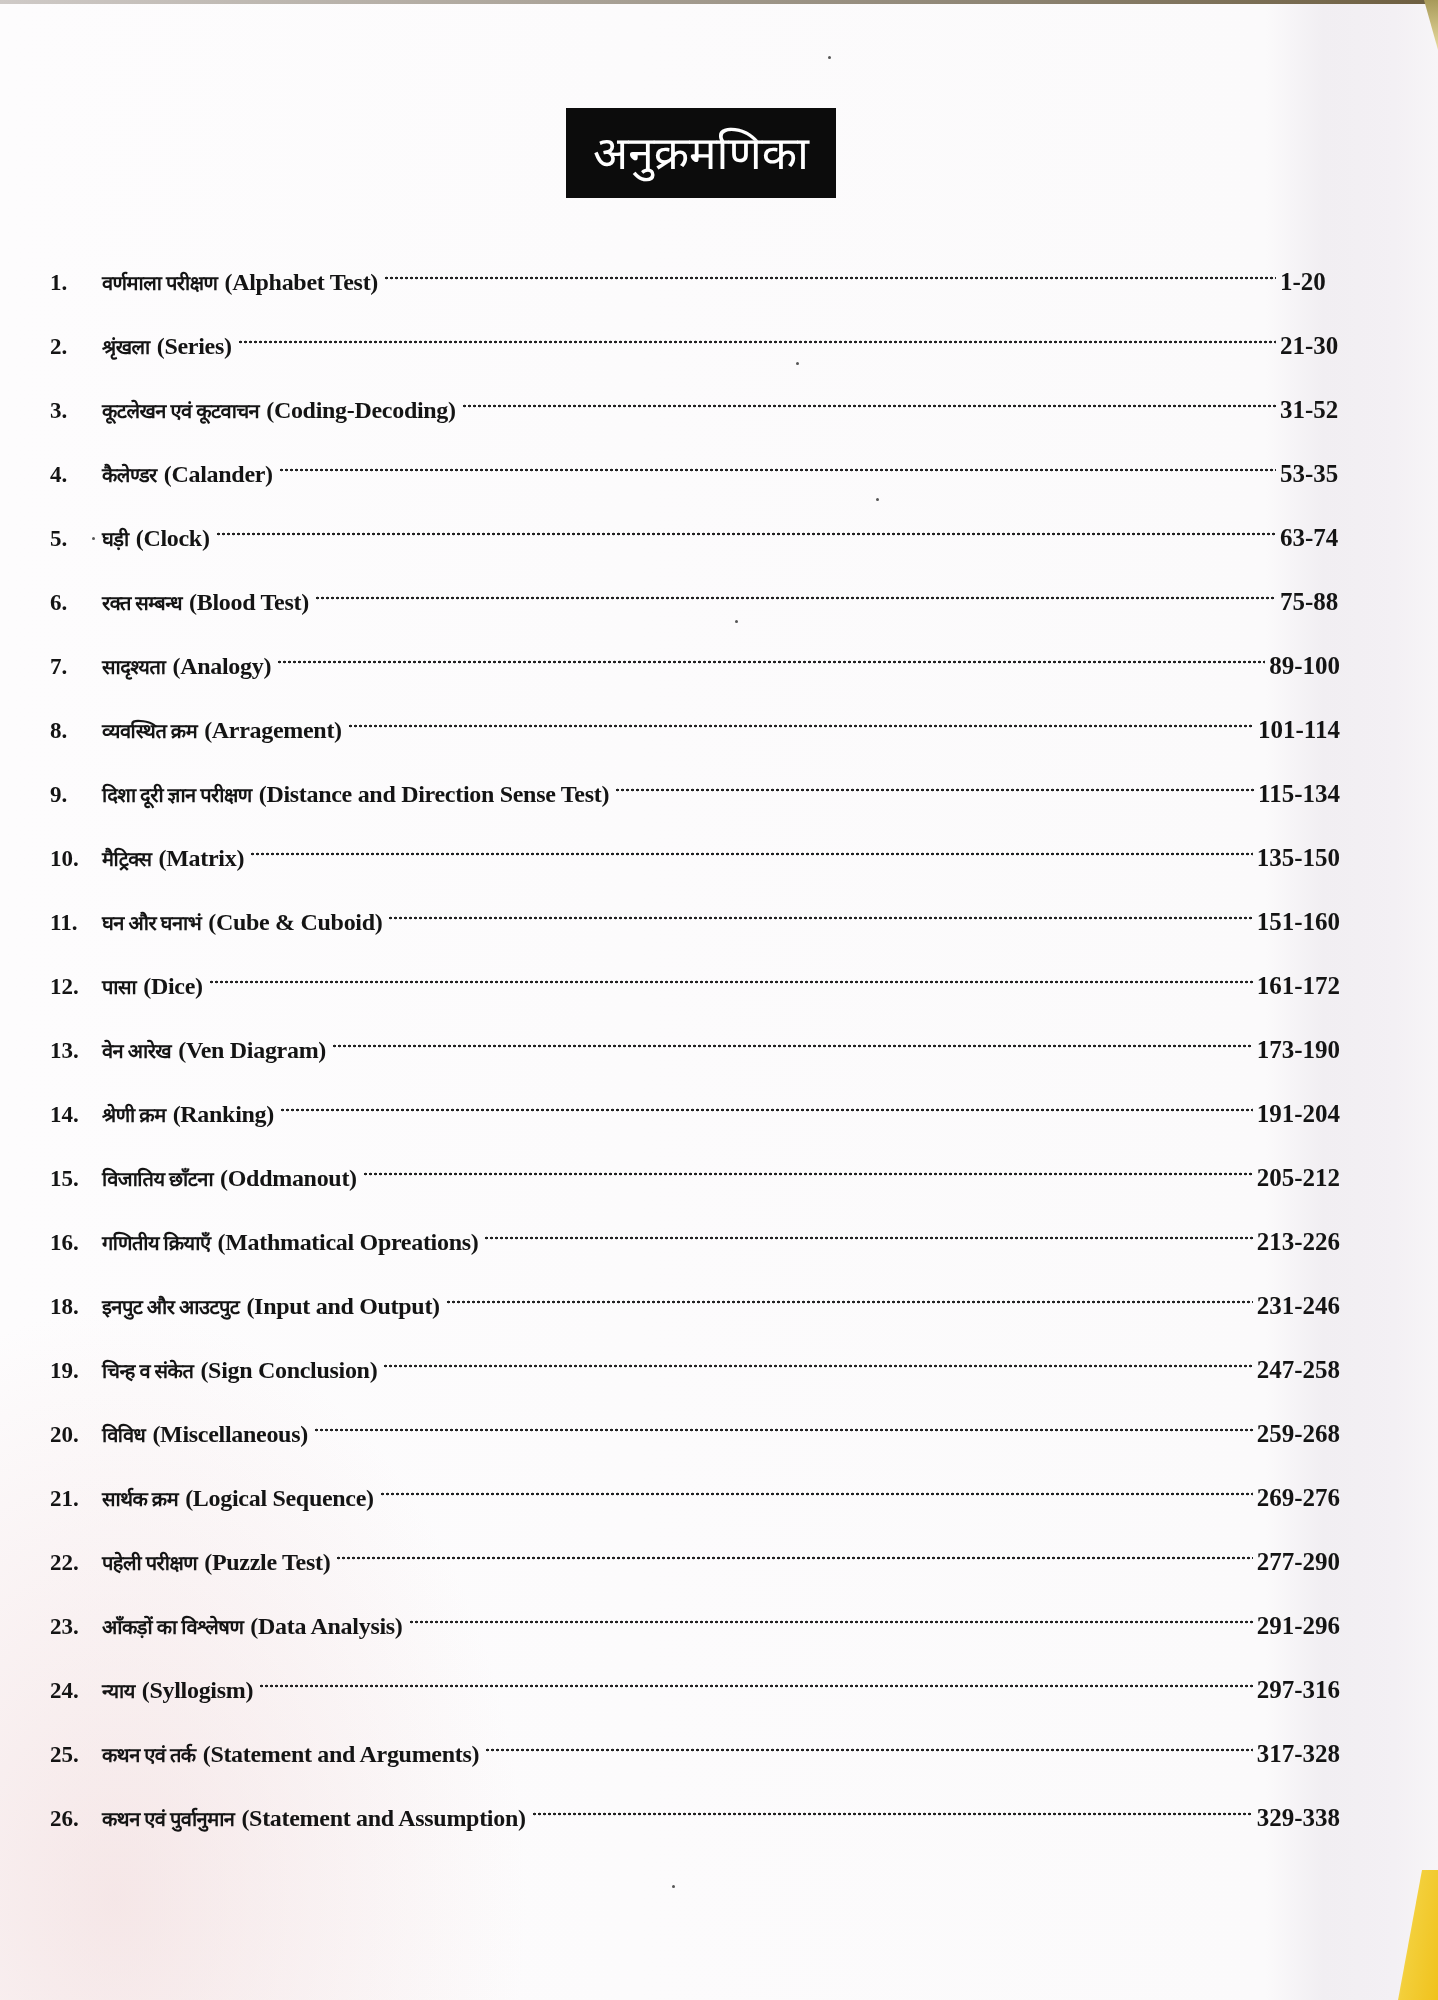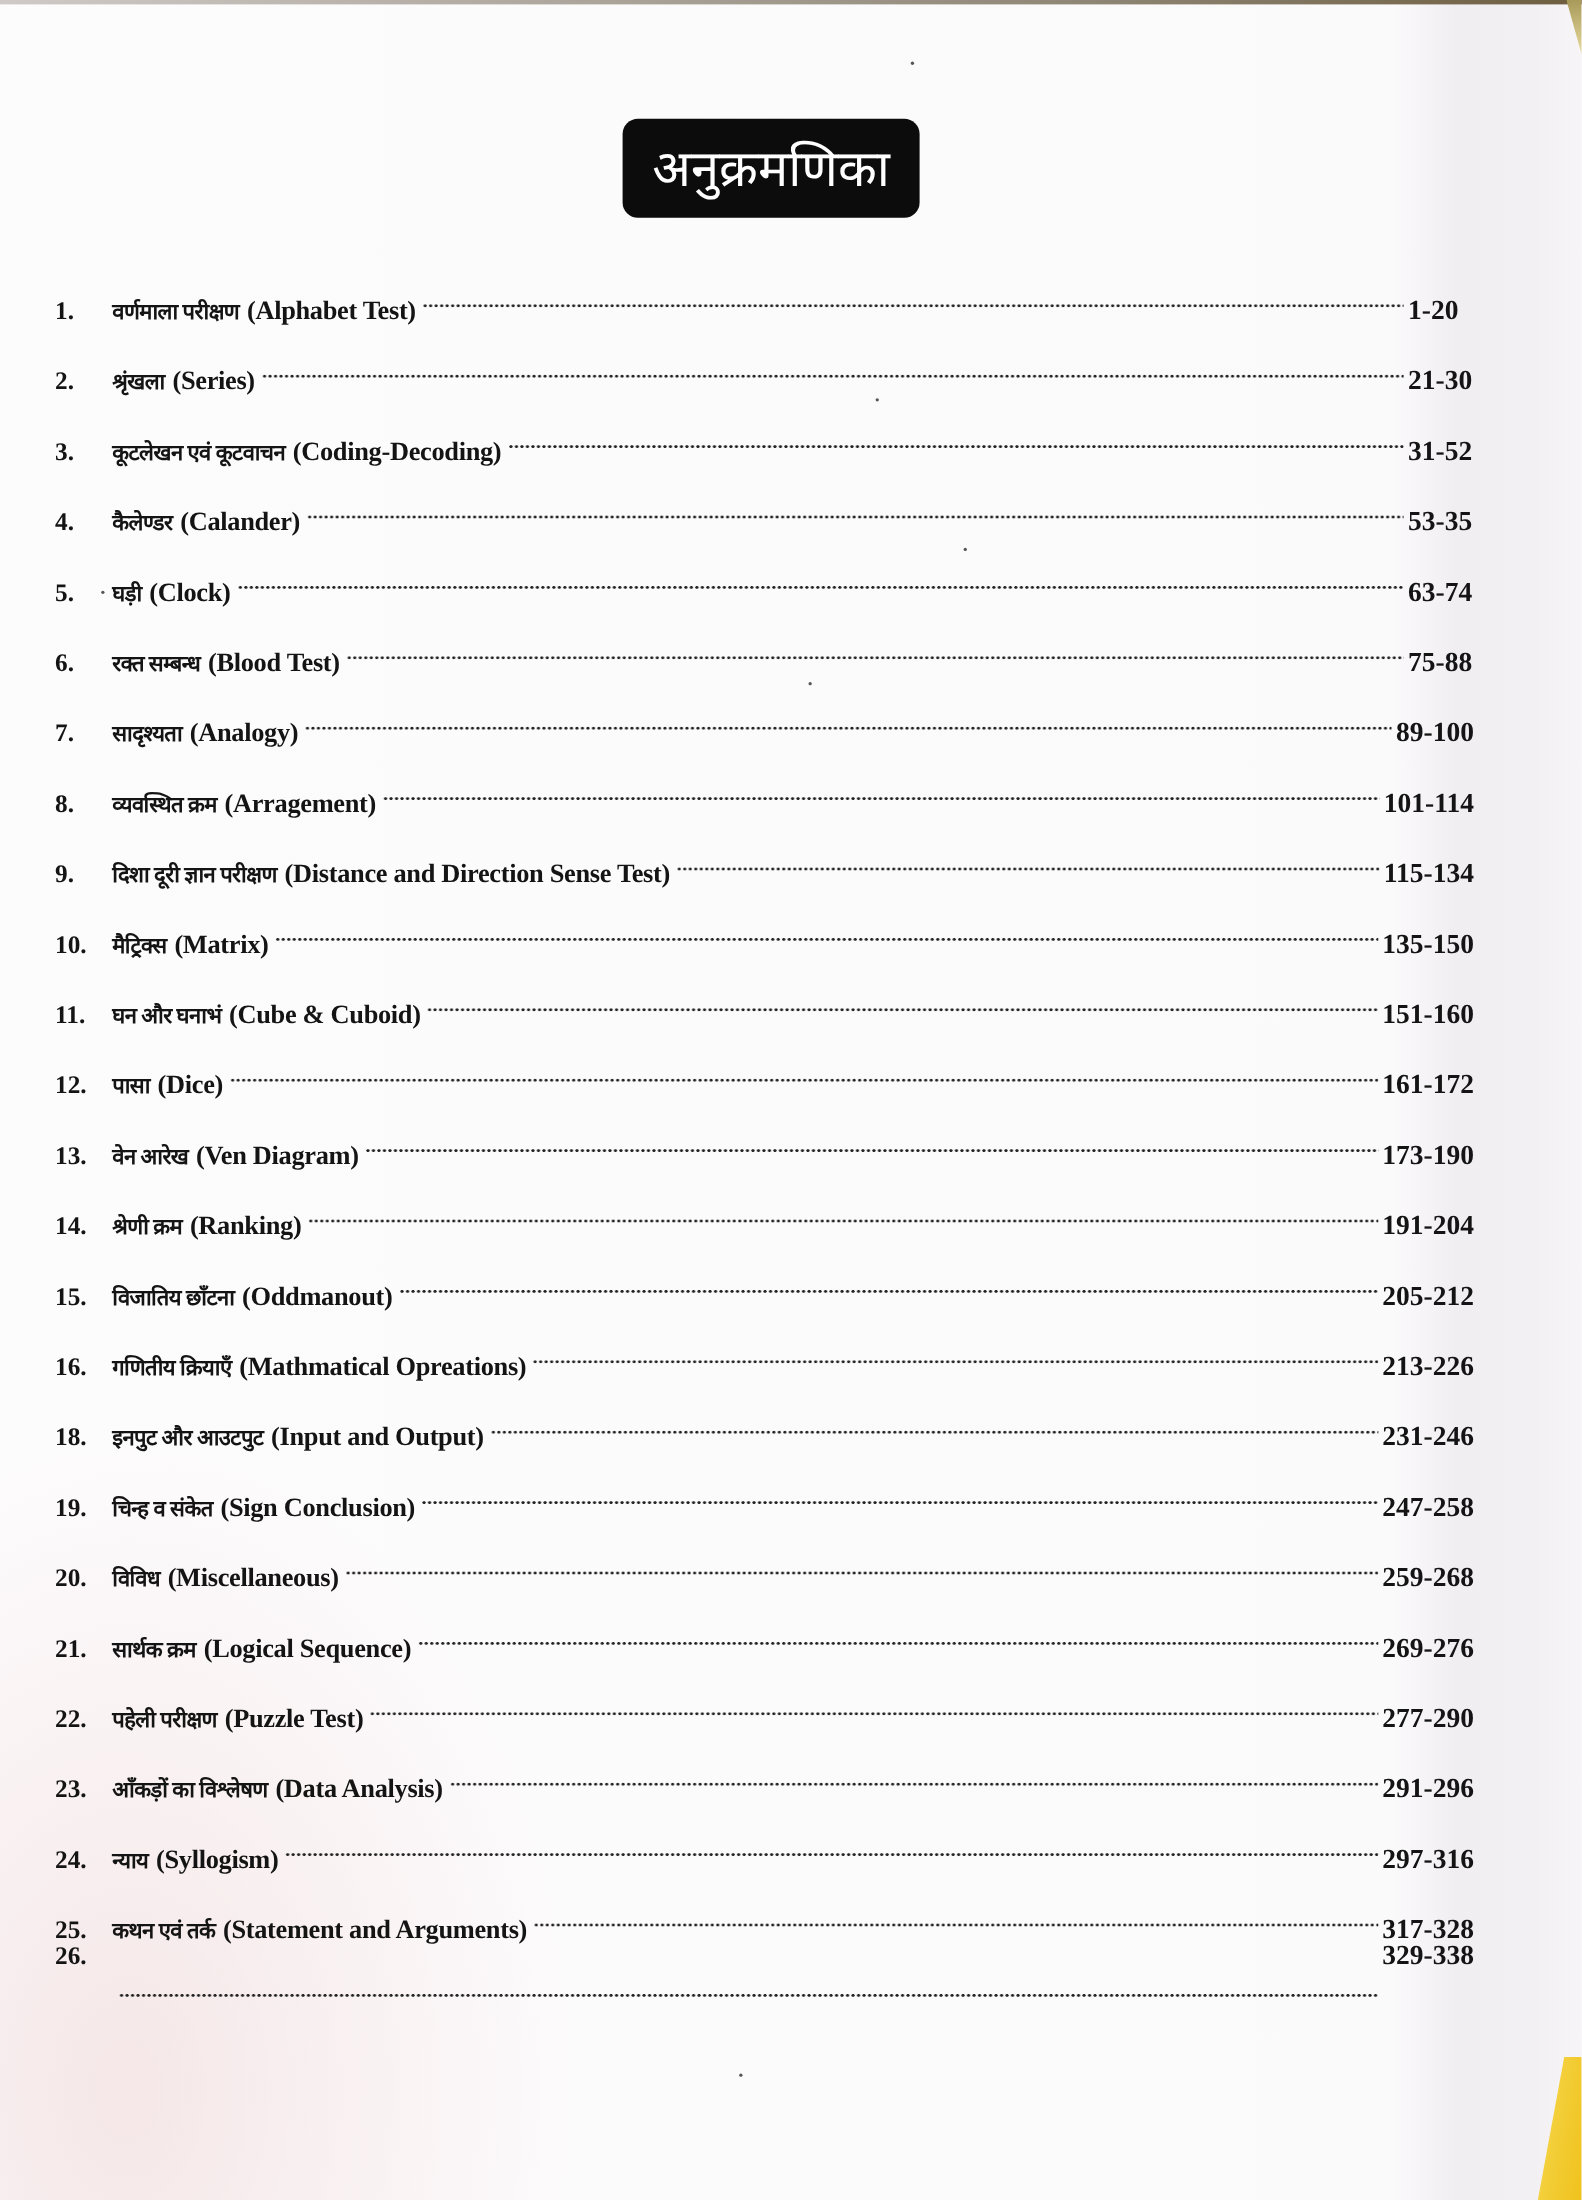--- a/index.html
+++ b/index.html
@@ -24,21 +24,21 @@
     background: linear-gradient(100deg, rgba(255,255,255,0) 0%, #f3cf3a 40%, #f0c21c 100%);
     clip-path: polygon(60% 0, 100% 0, 100% 100%, 0 100%);
   }
   .corner-yellow-top {
     position: absolute; right: 0; top: 0; width: 14px; height: 50px;
     background: linear-gradient(180deg, #a89a5a, #e9dca0);
     clip-path: polygon(0 0, 100% 0, 100% 100%);
   }
   .title-box {
     position: absolute; left: 566px; top: 108px; width: 270px; height: 90px;
-    background: #0c0c0c; border-radius: 14px;
+    background: #0c0c0c; border-radius: 0;
     display: flex; align-items: center; justify-content: center;
   }
   .title-text {
     color: #ffffff; font-family: "DejaVu Sans", sans-serif; font-size: 46px;
     letter-spacing: 0px; line-height: 1;
   }
   .toc {
     position: absolute; left: 50px; top: 228px; width: 1290px;
   }
   .toc-row {
@@ -293,20 +293,24 @@
       <span class="toc-num">25.</span>
       <span class="toc-title">
         <span class="toc-hi">कथन एवं तर्क</span>
         <span class="toc-en">(Statement and Arguments)</span>
       </span>
       <span class="toc-leader"></span>
       <span class="toc-pages">317-328</span>
     </div>
     <div class="toc-row">
       <span class="toc-num">26.</span>
+      <span class="toc-title">
+        <span class="toc-hi">कथन एवं पुर्वानुमान</span>
+        <span class="toc-en">(Statement and Assumption)</span>
+      </span>
       <span class="toc-leader"></span>
       <span class="toc-pages">329-338</span>
     </div>
   </div>
 
 <div class="speck" style="left:828px;top:56px;"></div>
 <div class="speck" style="left:796px;top:362px;"></div>
 <div class="speck" style="left:876px;top:498px;"></div>
 <div class="speck" style="left:92px;top:537px;"></div>
 <div class="speck" style="left:735px;top:620px;"></div>

